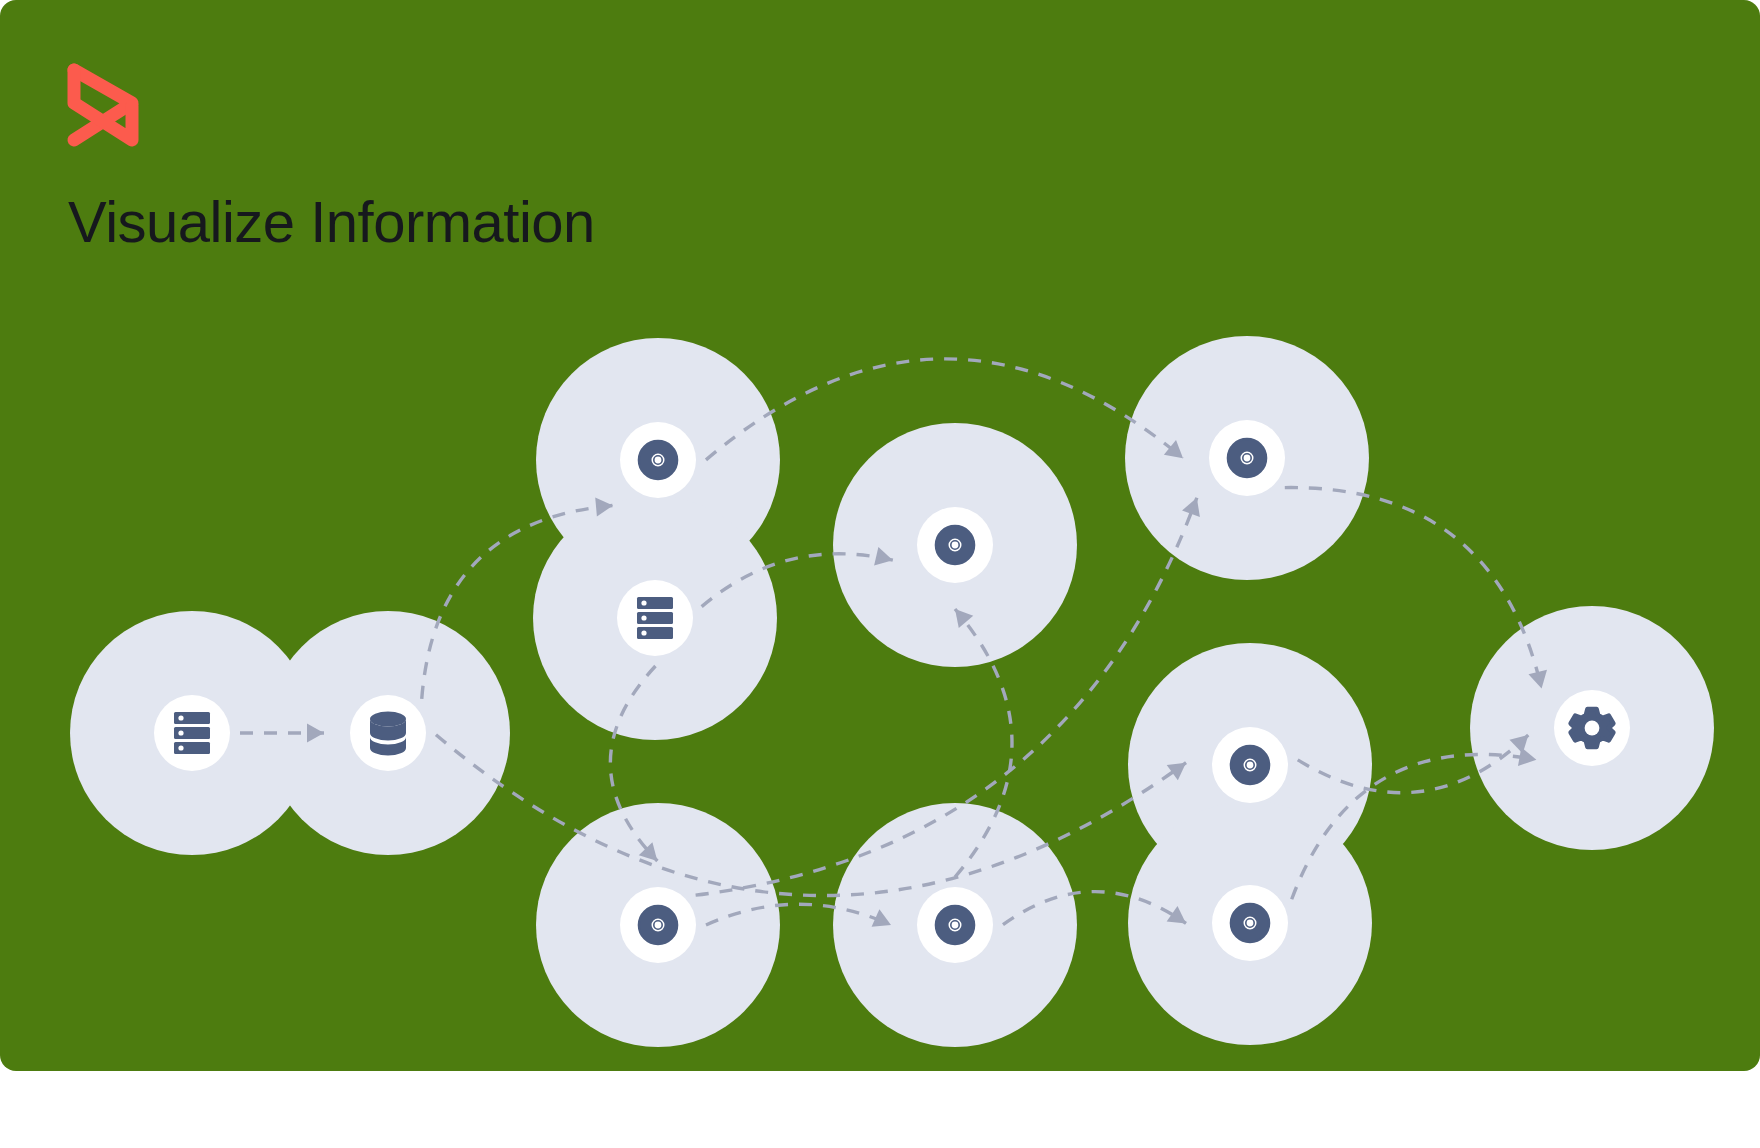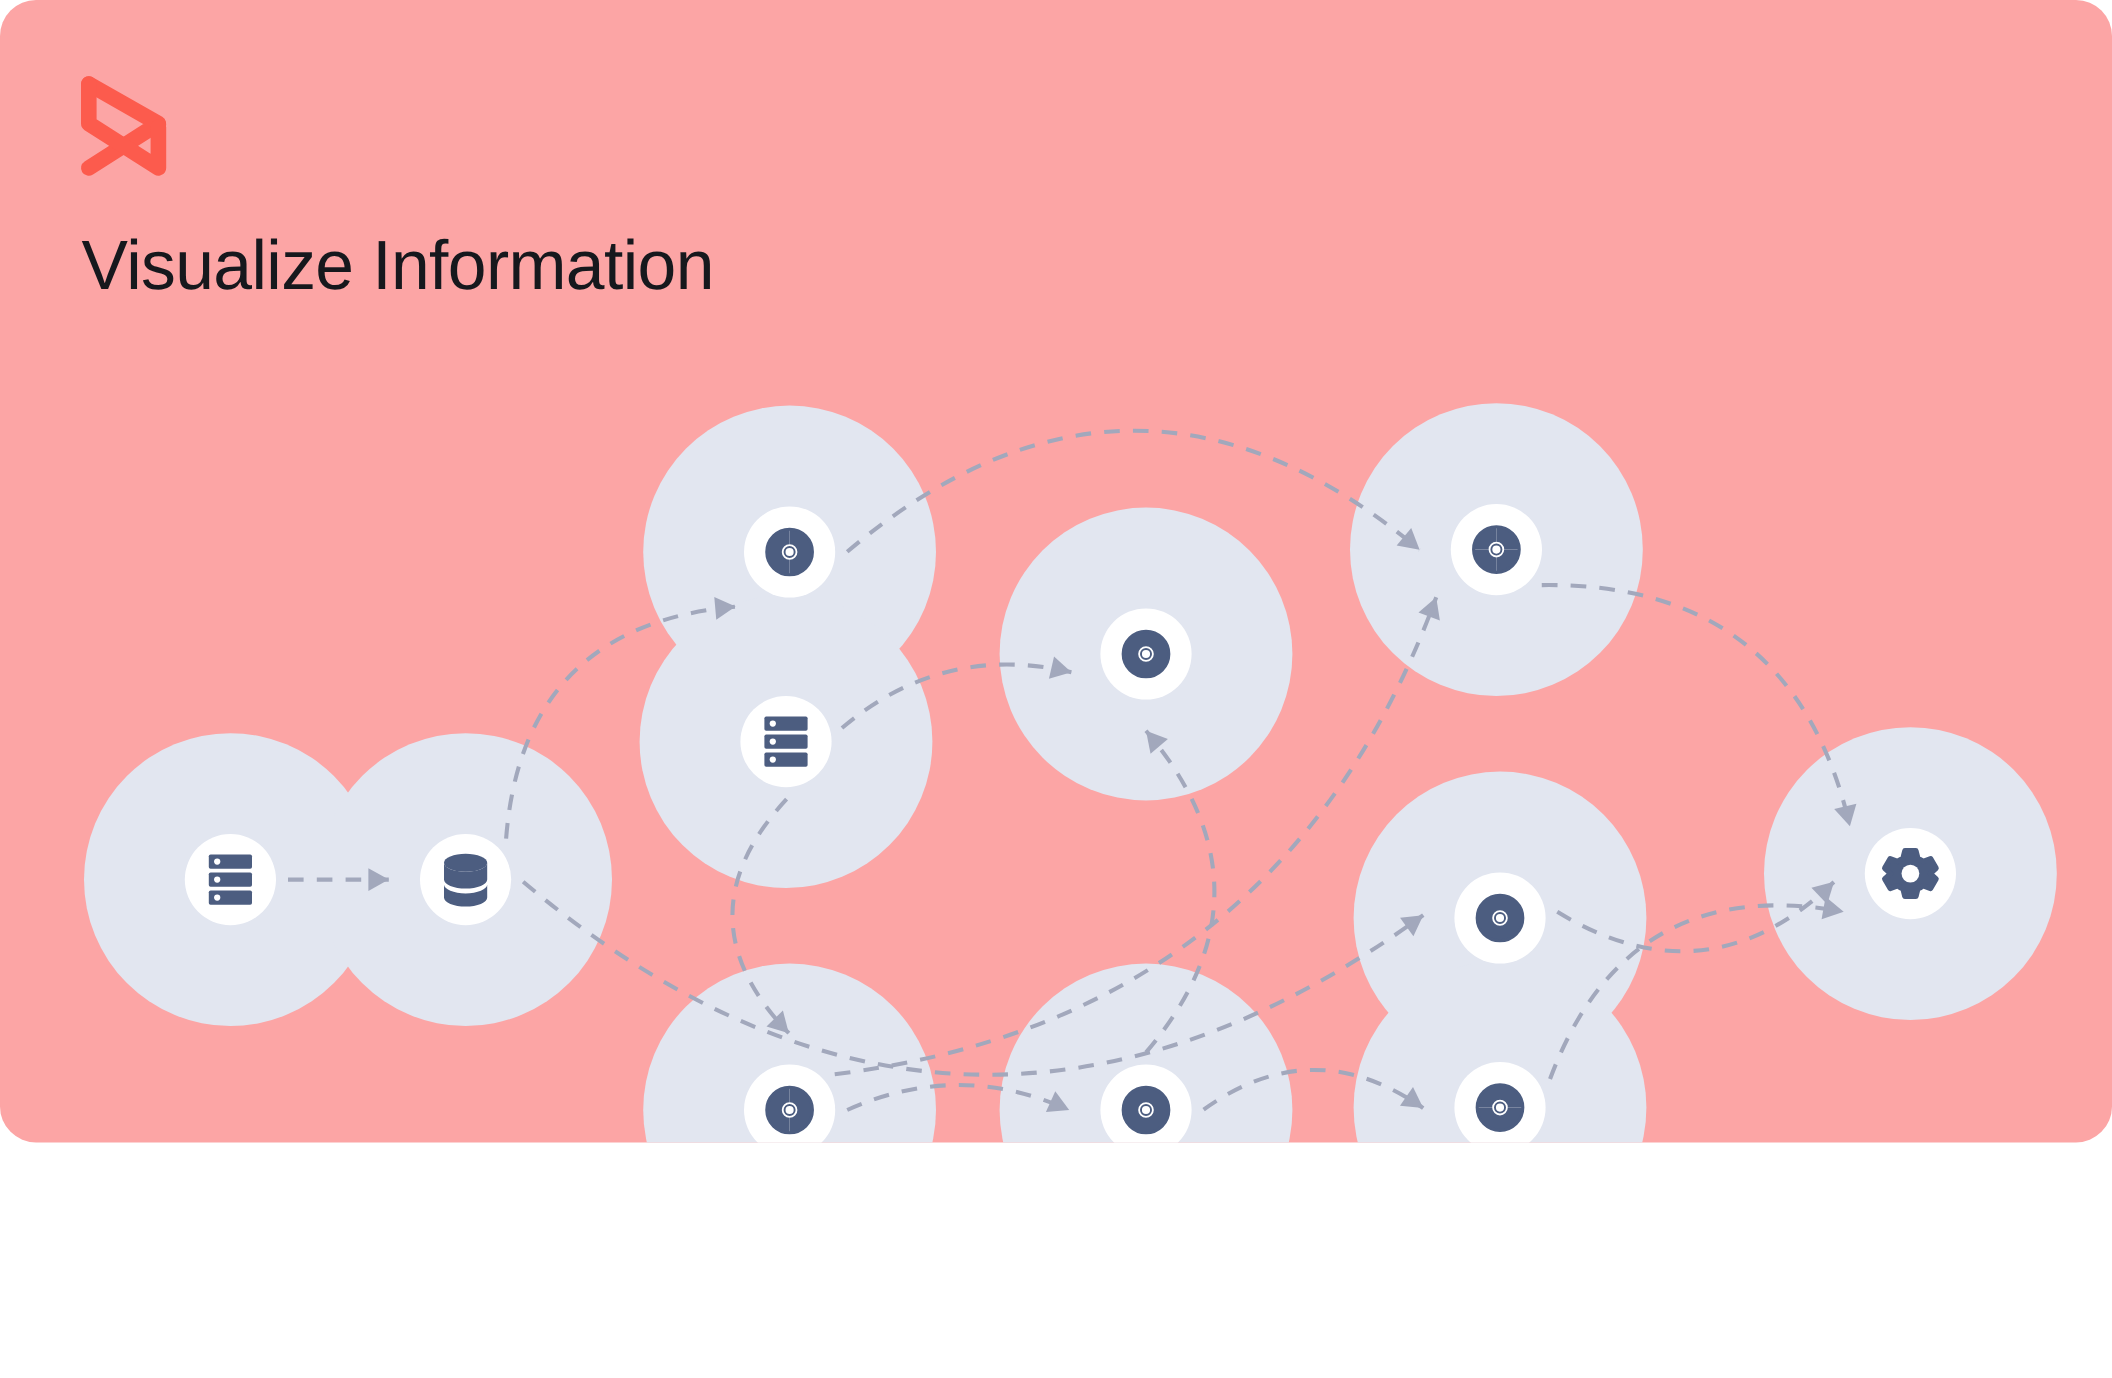--- a/index.html
+++ b/index.html
@@ -10,23 +10,23 @@
   body {
     width: 1760px;
     height: 1148px;
     font-family: "Liberation Sans", sans-serif;
     overflow: hidden;
   }
   #card {
     position: absolute;
     left: 0; top: 0;
     width: 1760px;
-    height: 952px;
-    background: #fca5a5;
-    border-radius: 30px;
+    height: 1071px;
+    background: #4d7c0f;
+    border-radius: 16px;
     overflow: hidden;
   }
   #logo {
     position: absolute;
     left: 62px;
     top: 58px;
     width: 86px;
     height: 96px;
   }
   #page-title {

